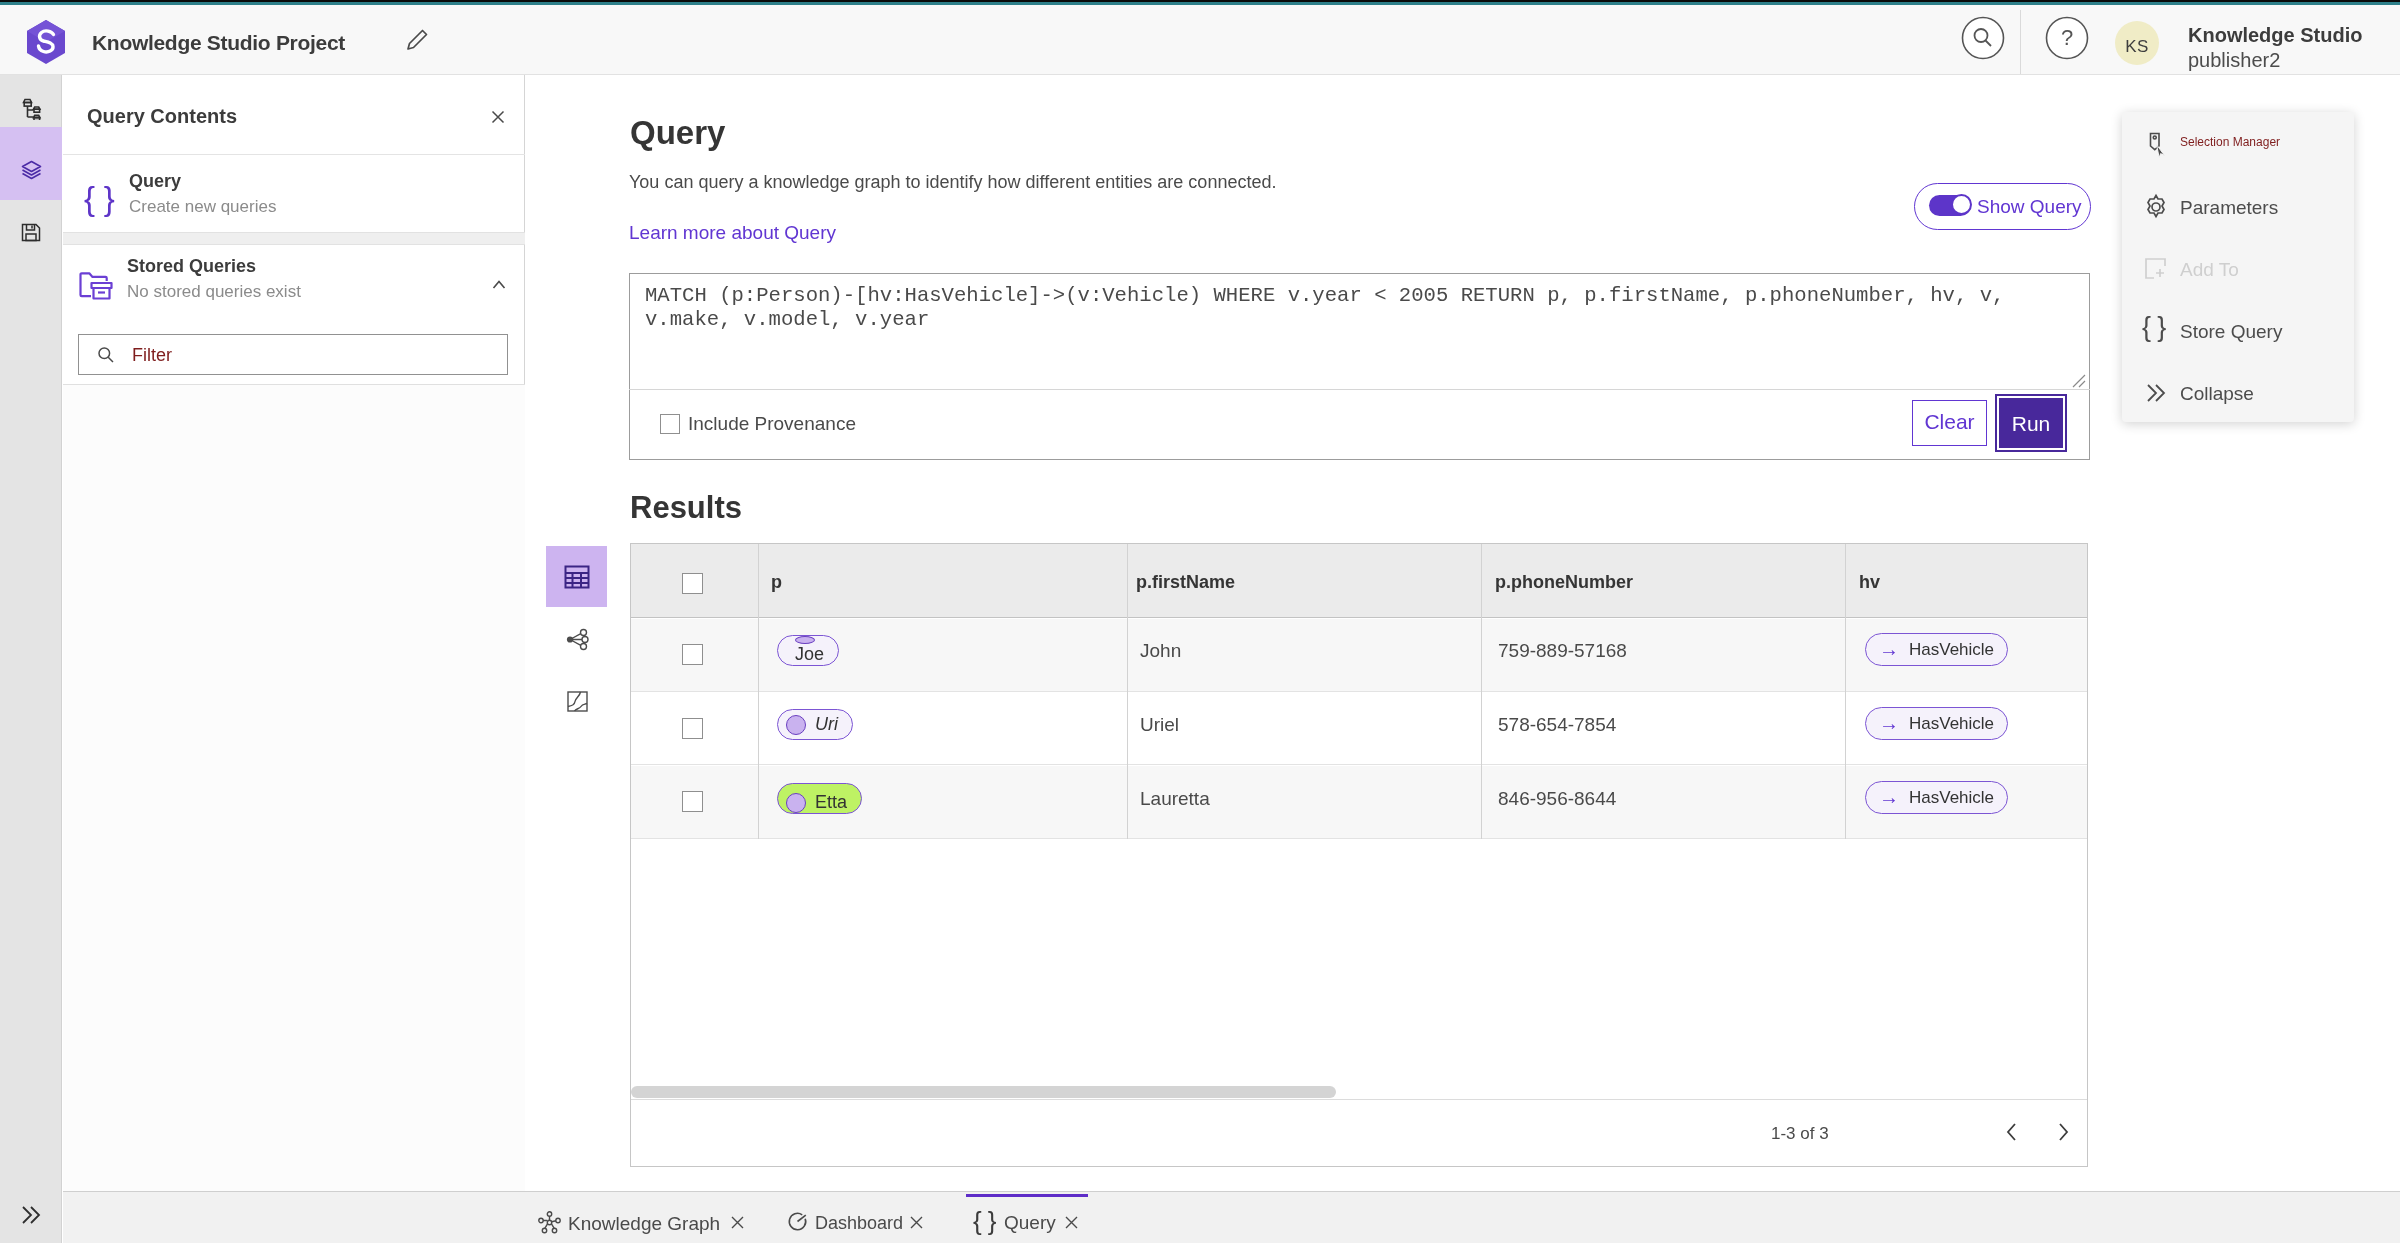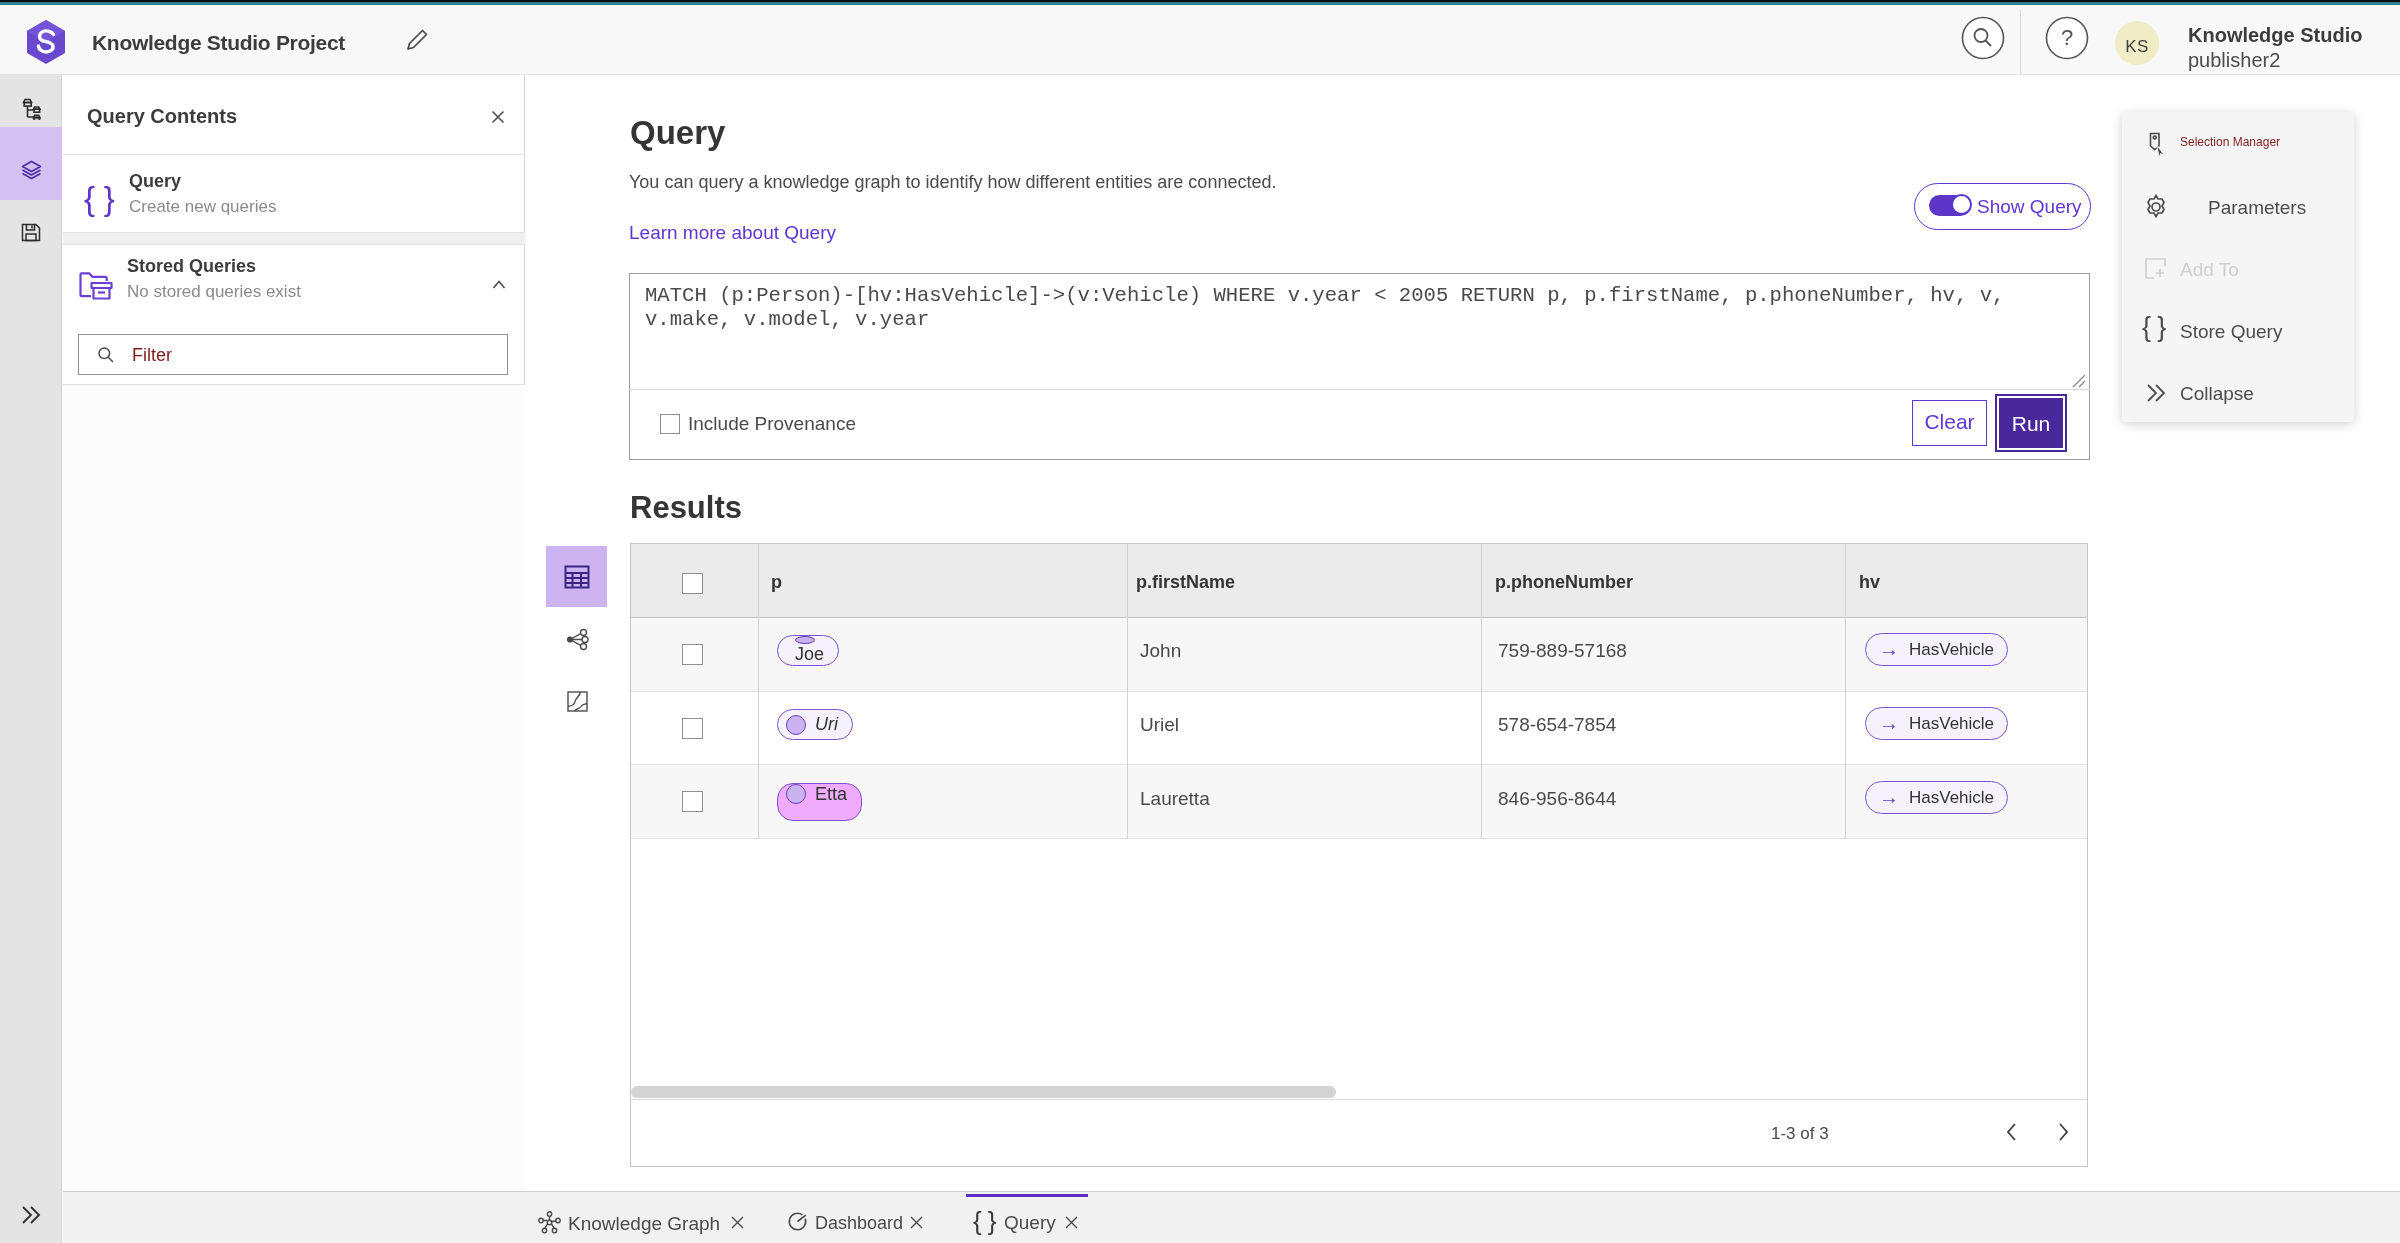--- a/index.html
+++ b/index.html
@@ -205,21 +205,21 @@
   <span style="font-size:18px;color:#333;margin-left:9px;">Uri</span>
 </div>
 <div class="abs" style="left:1140px;top:714px;font-size:19px;color:#4a4a4a;">Uriel</div>
 <div class="abs" style="left:1498px;top:714px;font-size:19px;color:#4a4a4a;">578-654-7854</div>
 <div class="abs" style="left:1865px;top:707px;height:33px;border:1.5px solid #7c55d4;border-radius:17px;background:#f5f2fb;display:flex;align-items:center;padding:0 13px;">
   <span style="font-size:20px;color:#6136d2;">→</span>
   <span style="font-size:17px;color:#333;margin-left:10px;">HasVehicle</span>
 </div>
 
 <div class="abs" style="left:682px;top:791px;width:21px;height:21px;border:1.5px solid #8f8f8f;background:#fff;"></div>
-<div class="abs" style="left:777px;top:783px;height:38px;border:1.5px solid #7c55d4;border-radius:16px;background:#f0abfc;display:flex;align-items:flex-start;padding:0 14px 0 8px;">
+<div class="abs" style="left:777px;top:783px;height:31px;border:1.5px solid #7c55d4;border-radius:16px;background:#bef264;display:flex;align-items:flex-end;padding:0 14px 0 8px;">
   <span style="width:20px;height:20px;border-radius:50%;background:#c9b2ef;border:1.5px solid #6a3fc0;display:inline-block;"></span>
   <span style="font-size:18px;color:#333;margin-left:9px;">Etta</span>
 </div>
 <div class="abs" style="left:1140px;top:788px;font-size:19px;color:#4a4a4a;">Lauretta</div>
 <div class="abs" style="left:1498px;top:788px;font-size:19px;color:#4a4a4a;">846-956-8644</div>
 <div class="abs" style="left:1865px;top:781px;height:33px;border:1.5px solid #7c55d4;border-radius:17px;background:#f5f2fb;display:flex;align-items:center;padding:0 13px;">
   <span style="font-size:20px;color:#6136d2;">→</span>
   <span style="font-size:17px;color:#333;margin-left:10px;">HasVehicle</span>
 </div>
 
@@ -242,21 +242,21 @@
   </g>
   <path d="M14.5 13.5 L22.5 24.5 L18.6 22.6 L17.2 26.8 Z" fill="#4c4c4c" stroke="#f5f5f5" stroke-width="1"></path>
 </svg>
 <div class="abs" style="left:2180px;top:135px;font-size:12px;color:#7f1d1d;">Selection Manager</div>
 <svg class="abs" style="left:2142px;top:193px;" width="28" height="28" viewBox="0 0 28 28">
   <g fill="none" stroke="#4c4c4c" stroke-width="1.7">
     <circle cx="14" cy="14" r="4"></circle>
     <path d="M14 2.5 l2 3.5 h4 l2 3.5 l-2 3.5 l2 3.5 l-2 3.5 h-4 l-2 3.5 l-2 -3.5 h-4 l-2 -3.5 l2 -3.5 l-2 -3.5 l2 -3.5 h4 z"></path>
   </g>
 </svg>
-<div class="abs" style="left:2180px;top:197px;font-size:19px;color:#4c4c4c;margin-left:28px;">Parameters</div>
+<div class="abs" style="left:2180px;top:197px;font-size:19px;color:#4c4c4c;">Parameters</div>
 <svg class="abs" style="left:2142px;top:255px;" width="28" height="28" viewBox="0 0 28 28">
   <g fill="none" stroke="#cfcfcf" stroke-width="1.7">
     <path d="M23 11 V4 H4 V23 h8"></path>
     <path d="M18 14 v8 M14 18 h8"></path>
   </g>
 </svg>
 <div class="abs" style="left:2180px;top:259px;font-size:19px;color:#cfcfcf;">Add To</div>
 <div class="abs" style="left:2142px;top:312px;font-size:27px;color:#4c4c4c;letter-spacing:2px;">{ }</div>
 <div class="abs" style="left:2180px;top:321px;font-size:19px;color:#4c4c4c;">Store Query</div>
 <svg class="abs" style="left:2144px;top:381px;" width="24" height="24" viewBox="0 0 24 24">

